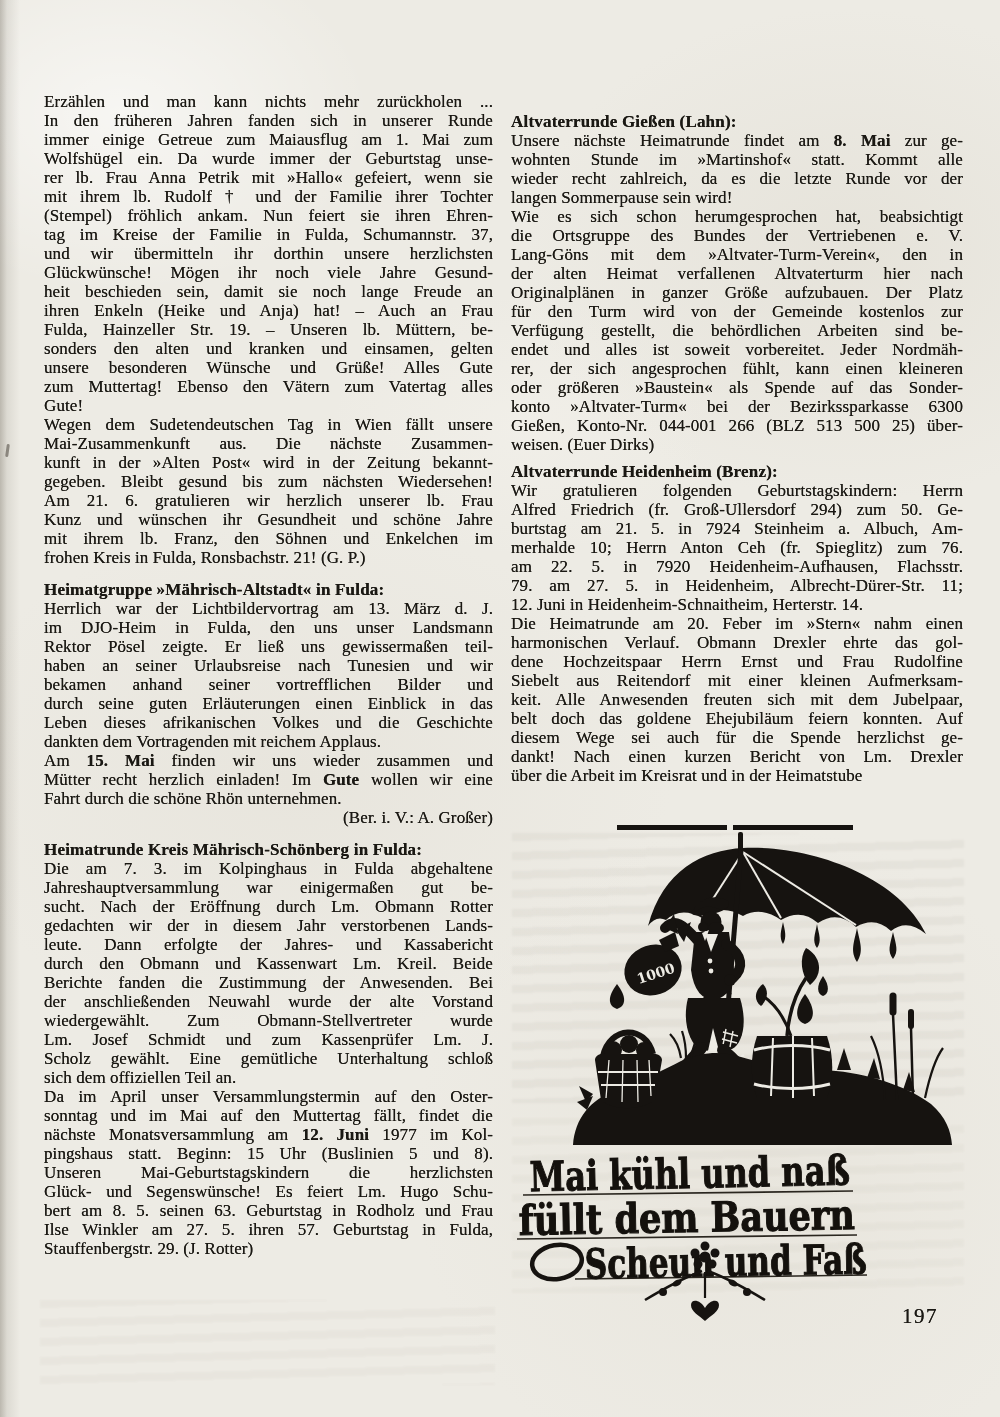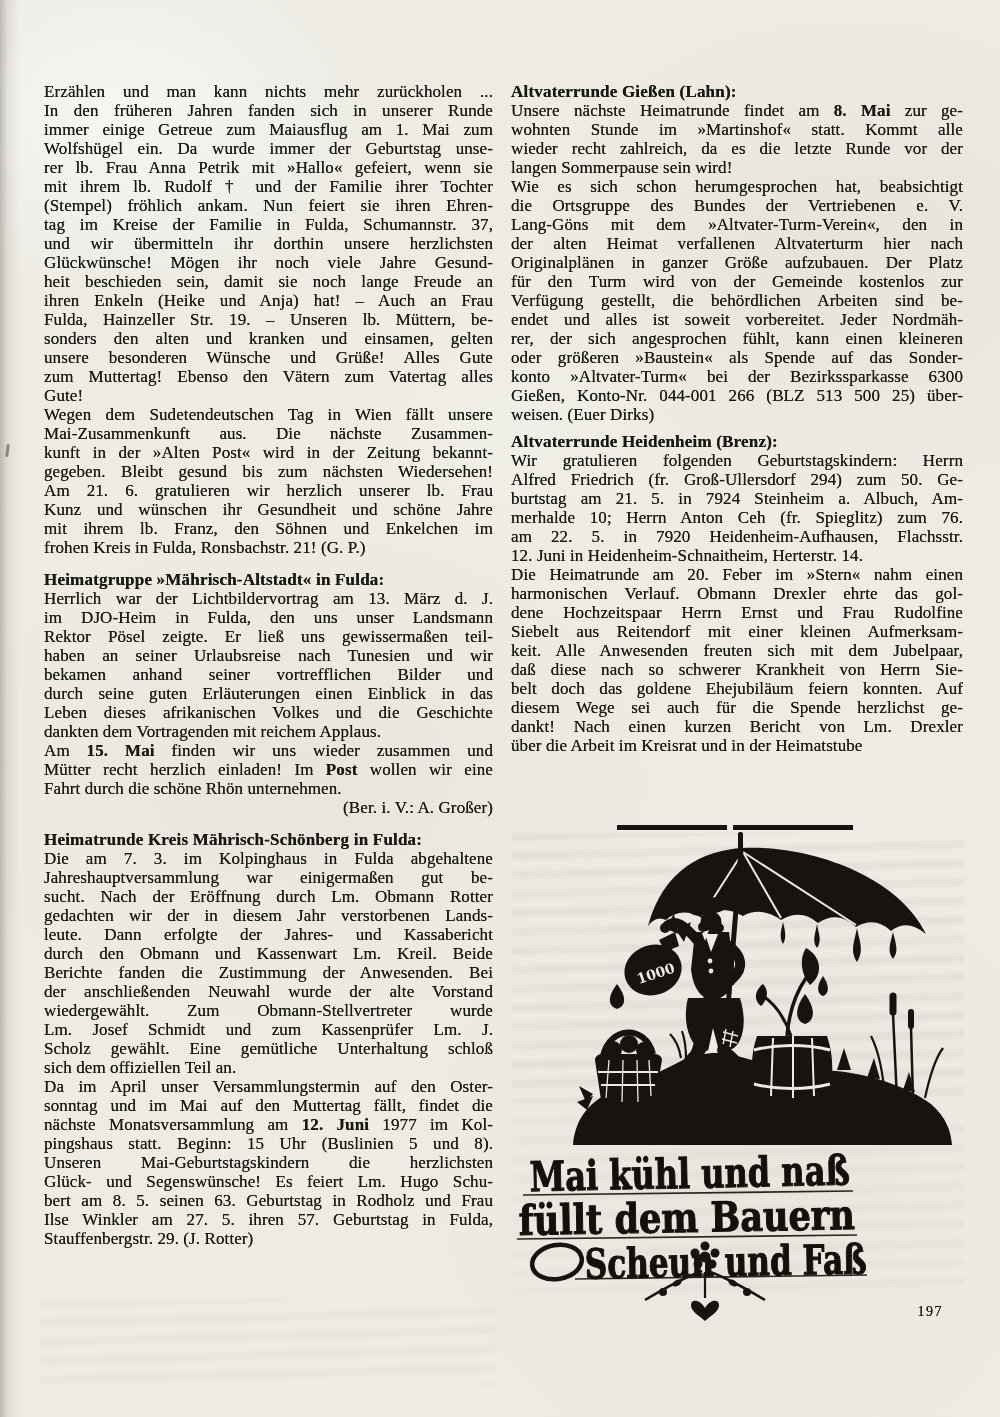--- a/index.html
+++ b/index.html
@@ -26,41 +26,41 @@
   }
   .crease{
     position:absolute;left:6px;top:444px;width:3px;height:13px;border-radius:2px;
     background:rgba(40,34,24,0.45);transform:rotate(8deg);
   }
   .ghost{
     position:absolute;pointer-events:none;
     background:repeating-linear-gradient(178.5deg, rgba(95,88,74,0.050) 0px, rgba(95,88,74,0.050) 8px, rgba(0,0,0,0) 8px, rgba(0,0,0,0) 19px);
     filter:blur(1.2px);
   }
-  .col{position:absolute;top:82px;}
+  .col{position:absolute;top:92px;}
   .col-left{left:44px;width:449px;}
-  .col-right{left:511px;width:452px;}
+  .col-right{left:511px;width:452px;margin-top:20px;}
   .line{
     font-size:17px;line-height:19px;height:19px;
     text-align:justify;text-align-last:justify;
     text-shadow:0 0 0.45px rgba(26,24,19,0.85);
     letter-spacing:0.1px;
   }
   .line.last{text-align-last:left;}
   .line.sig{text-align:center;text-align-last:right;}
   .heading{
     font-size:17px;line-height:19px;height:19px;font-weight:bold;
     letter-spacing:0.2px;text-shadow:0 0 0.5px rgba(26,24,19,0.9);
   }
   .gap{height:13px;}
   .gap-sm{height:8px;}
   b{font-weight:bold;}
   .page-number{
     position:absolute;left:897px;top:1304px;width:46px;
-    font-size:14px;letter-spacing:1.5px;text-align:right;
+    font-size:21px;letter-spacing:1.5px;text-align:center;
     text-shadow:0 0 0.5px rgba(26,24,19,0.9);
   }
   .illustration{position:absolute;left:505px;top:798px;width:470px;height:560px;}
   .motto-text{
     font-family:"DejaVu Serif","Liberation Serif",serif;
     font-weight:bold;
   }
 </style>
 </head>
 <body>
@@ -110,21 +110,21 @@
         <div class="line">im DJO-Heim in Fulda, den uns unser Landsmann</div>
         <div class="line">Rektor Pösel zeigte. Er ließ uns gewissermaßen teil-</div>
         <div class="line">haben an seiner Urlaubsreise nach Tunesien und wir</div>
         <div class="line">bekamen anhand seiner vortrefflichen Bilder und</div>
         <div class="line">durch seine guten Erläuterungen einen Einblick in das</div>
         <div class="line">Leben dieses afrikanischen Volkes und die Geschichte</div>
         <div class="line last">dankten dem Vortragenden mit reichem Applaus.</div>
       </div>
       <div class="para">
         <div class="line">Am <b>15. Mai</b> finden wir uns wieder zusammen und</div>
-        <div class="line">Mütter recht herzlich einladen! Im <b>Post</b> wollen wir eine</div>
+        <div class="line">Mütter recht herzlich einladen! Im <b>Gute</b> wollen wir eine</div>
         <div class="line last">Fahrt durch die schöne Rhön unternehmen.</div>
       </div>
       <div class="line sig">(Ber. i. V.: A. Großer)</div>
       <div class="gap"></div>
       <div class="heading">Heimatrunde Kreis Mährisch-Schönberg in Fulda:</div>
       <div class="para">
         <div class="line">Die am 7. 3. im Kolpinghaus in Fulda abgehaltene</div>
         <div class="line">Jahreshauptversammlung war einigermaßen gut be-</div>
         <div class="line">sucht. Nach der Eröffnung durch Lm. Obmann Rotter</div>
         <div class="line">gedachten wir der in diesem Jahr verstorbenen Lands-</div>
@@ -173,29 +173,29 @@
         <div class="line last">weisen. (Euer Dirks)</div>
       </div>
       <div class="gap-sm"></div>
       <div class="heading">Altvaterrunde Heidenheim (Brenz):</div>
       <div class="para">
         <div class="line">Wir gratulieren folgenden Geburtstagskindern: Herrn</div>
         <div class="line">Alfred Friedrich (fr. Groß-Ullersdorf 294) zum 50. Ge-</div>
         <div class="line">burtstag am 21. 5. in 7924 Steinheim a. Albuch, Am-</div>
         <div class="line">merhalde 10; Herrn Anton Ceh (fr. Spieglitz) zum 76.</div>
         <div class="line">am 22. 5. in 7920 Heidenheim-Aufhausen, Flachsstr.</div>
+        <div class="line">79. am 27. 5. in Heidenheim, Albrecht-Dürer-Str. 11;</div>
         <div class="line last">12. Juni in Heidenheim-Schnaitheim, Herterstr. 14.</div>
       </div>
       <div class="para">
         <div class="line">Die Heimatrunde am 20. Feber im »Stern« nahm einen</div>
         <div class="line">harmonischen Verlauf. Obmann Drexler ehrte das gol-</div>
         <div class="line">dene Hochzeitspaar Herrn Ernst und Frau Rudolfine</div>
         <div class="line">Siebelt aus Reitendorf mit einer kleinen Aufmerksam-</div>
         <div class="line">keit. Alle Anwesenden freuten sich mit dem Jubelpaar,</div>
-        <div class="line">daß diese nach so schwerer Krankheit von Herrn Sie-</div>
         <div class="line">belt doch das goldene Ehejubiläum feiern konnten. Auf</div>
         <div class="line">diesem Wege sei auch für die Spende herzlichst ge-</div>
         <div class="line">dankt! Nach einen kurzen Bericht von Lm. Drexler</div>
         <div class="line last">über die Arbeit im Kreisrat und in der Heimatstube</div>
       </div>
     </div>
 
   <svg class="illustration" viewBox="0 0 470 560">
     <g fill="#161310" stroke="none">
 

